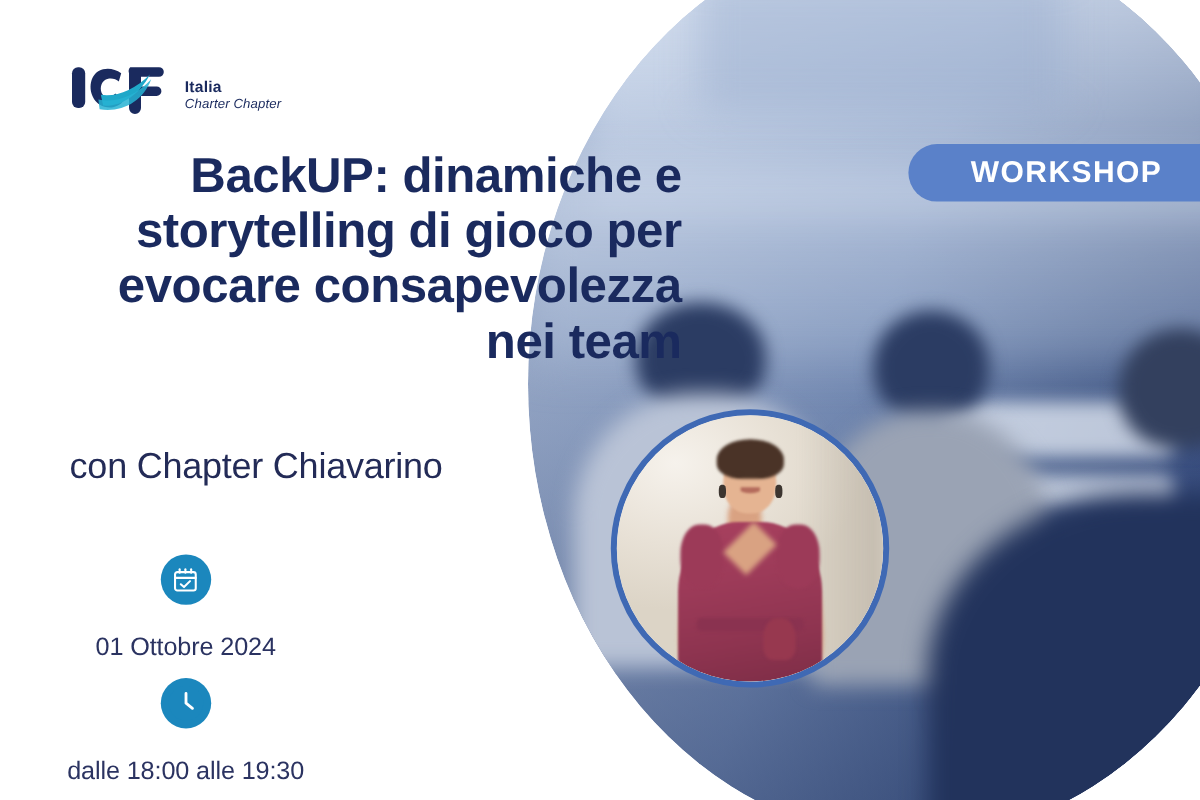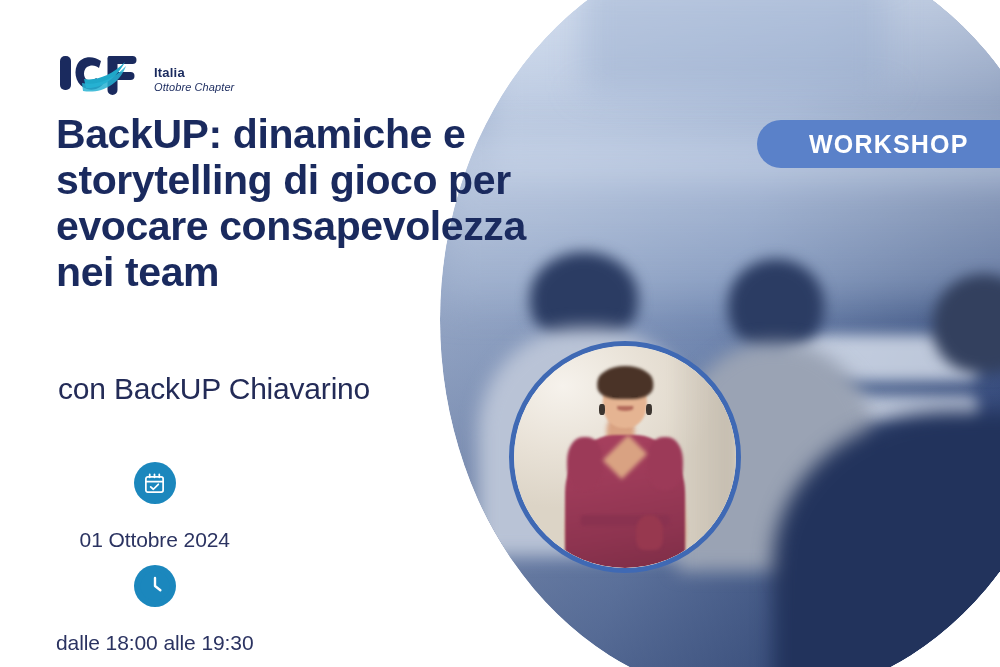--- a/index.html
+++ b/index.html
@@ -293,26 +293,27 @@
     color: #1a2a5e;
     letter-spacing: .1px;
   }
 
   
   .headline {
     position: absolute;
     left: 56px;
     top: 112px;
     width: 500px;
-    margin: 0;
+    margin: 12px;
     font-size: 41px;
     font-weight: bold;
     line-height: 1.12;
     color: #1a2a5e;
     letter-spacing: -0.4px;
+    text-align: right;
   }
   .presenter {
     position: absolute;
     left: 58px;
     top: 372px;
     font-size: 30px;
     font-weight: normal;
     color: #232b57;
     letter-spacing: -0.2px;
   }
@@ -409,27 +410,27 @@
         <rect x="4" y="16" width="22" height="68" rx="10" fill="#1a2a5e"></rect>
         <path d="M86 26 C70 14 46 16 38 34 C30 52 38 76 58 82 C72 86 84 80 90 72
                  L76 60 C72 66 64 68 58 64 C50 59 50 44 58 38 C65 33 76 34 82 40 Z" fill="#1a2a5e"></path>
         <path d="M101 16 h48 a8 8 0 0 1 0 16 h-30 v16 h26 a8 8 0 0 1 0 16 h-26 v20
                  a10 10 0 0 1 -20 0 V26 a10 10 0 0 1 2 -10 Z" fill="#1a2a5e"></path>
         <path d="M52 62 C78 66 108 54 134 28 C116 62 86 82 56 80 Z" fill="#1fa8c9"></path>
         <path d="M48 70 C76 76 110 64 136 36 C122 74 86 92 50 86 Z" fill="#27b3d4" opacity="0.85"></path>
       </svg>
       <div class="logo-text">
         <div class="logo-italia">Italia</div>
-        <div class="logo-chapter">Ottobre Chapter</div>
+        <div class="logo-chapter">Charter Chapter</div>
       </div>
     </div>
 
     <h1 class="headline">BackUP: dinamiche e storytelling di gioco per evocare consapevolezza nei team</h1>
 
-    <div class="presenter">con BackUP Chiavarino</div>
+    <div class="presenter">con Chapter Chiavarino</div>
 
     <div class="details">
 
       <div class="detail-row">
         <span class="detail-icon">
           <svg width="23" height="23" viewBox="0 0 24 24" fill="none" stroke="#ffffff" stroke-width="1.8" stroke-linecap="round" stroke-linejoin="round">
             <rect x="3" y="5" width="18" height="16" rx="2"></rect>
             <line x1="3" y1="10" x2="21" y2="10"></line>
             <line x1="7" y1="2.5" x2="7" y2="5.5"></line>
             <line x1="12" y1="2.5" x2="12" y2="5.5"></line>

